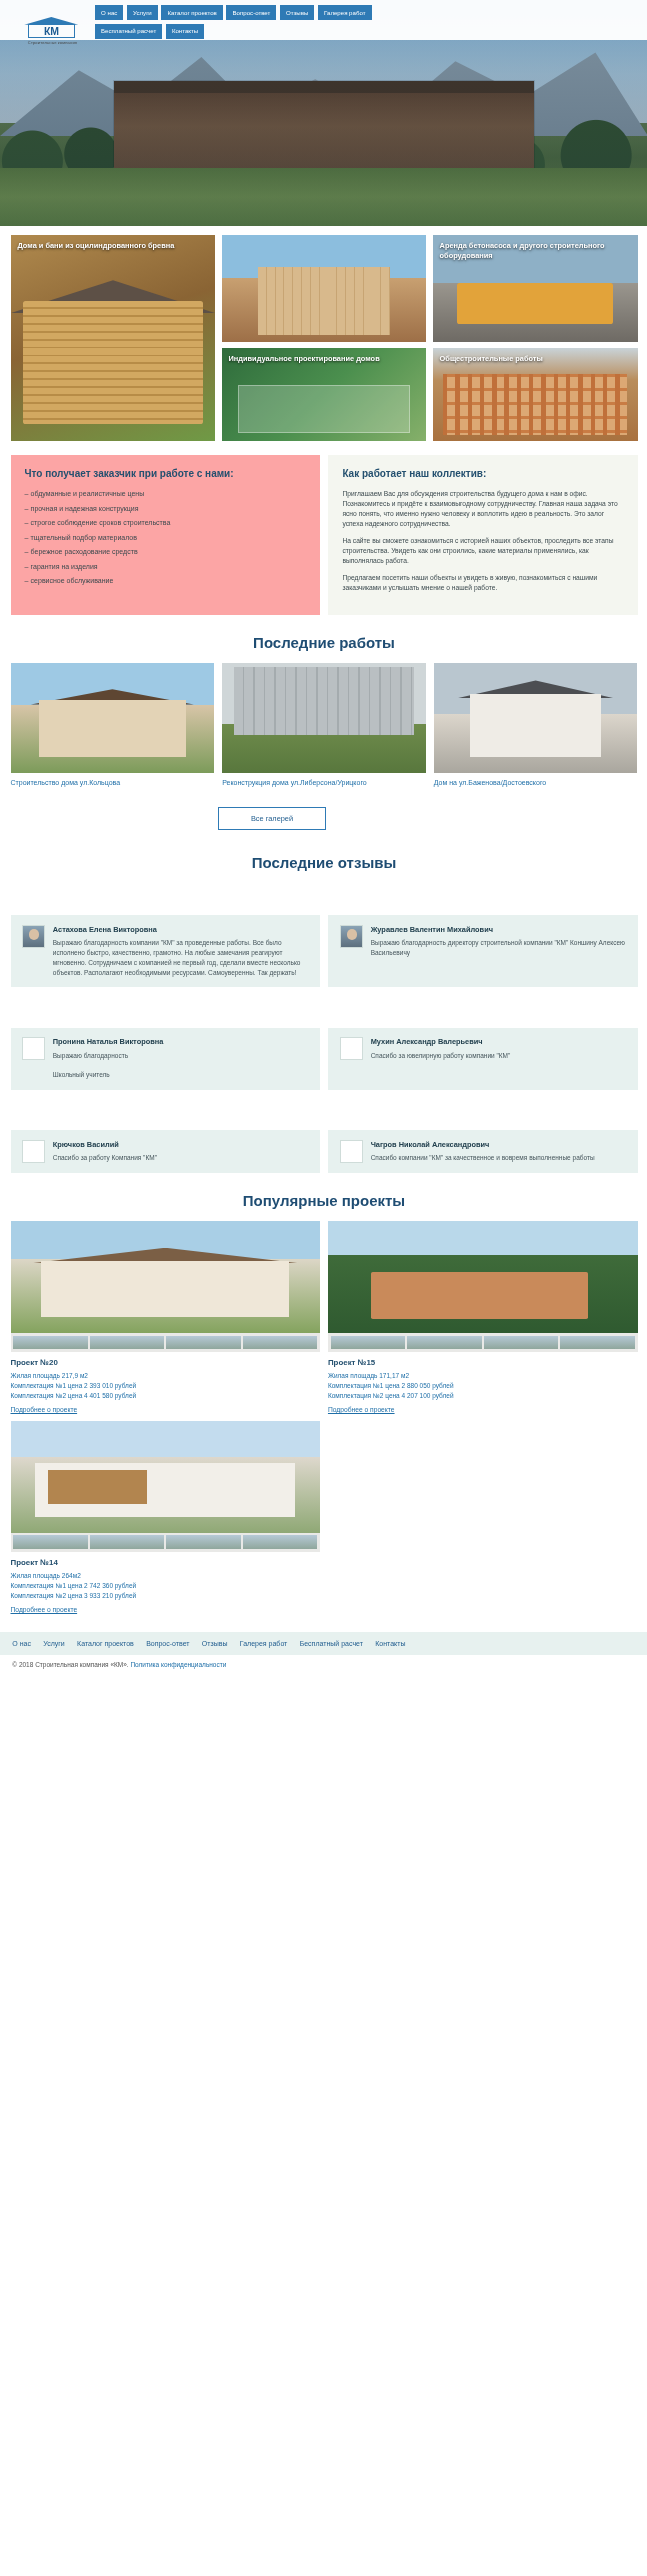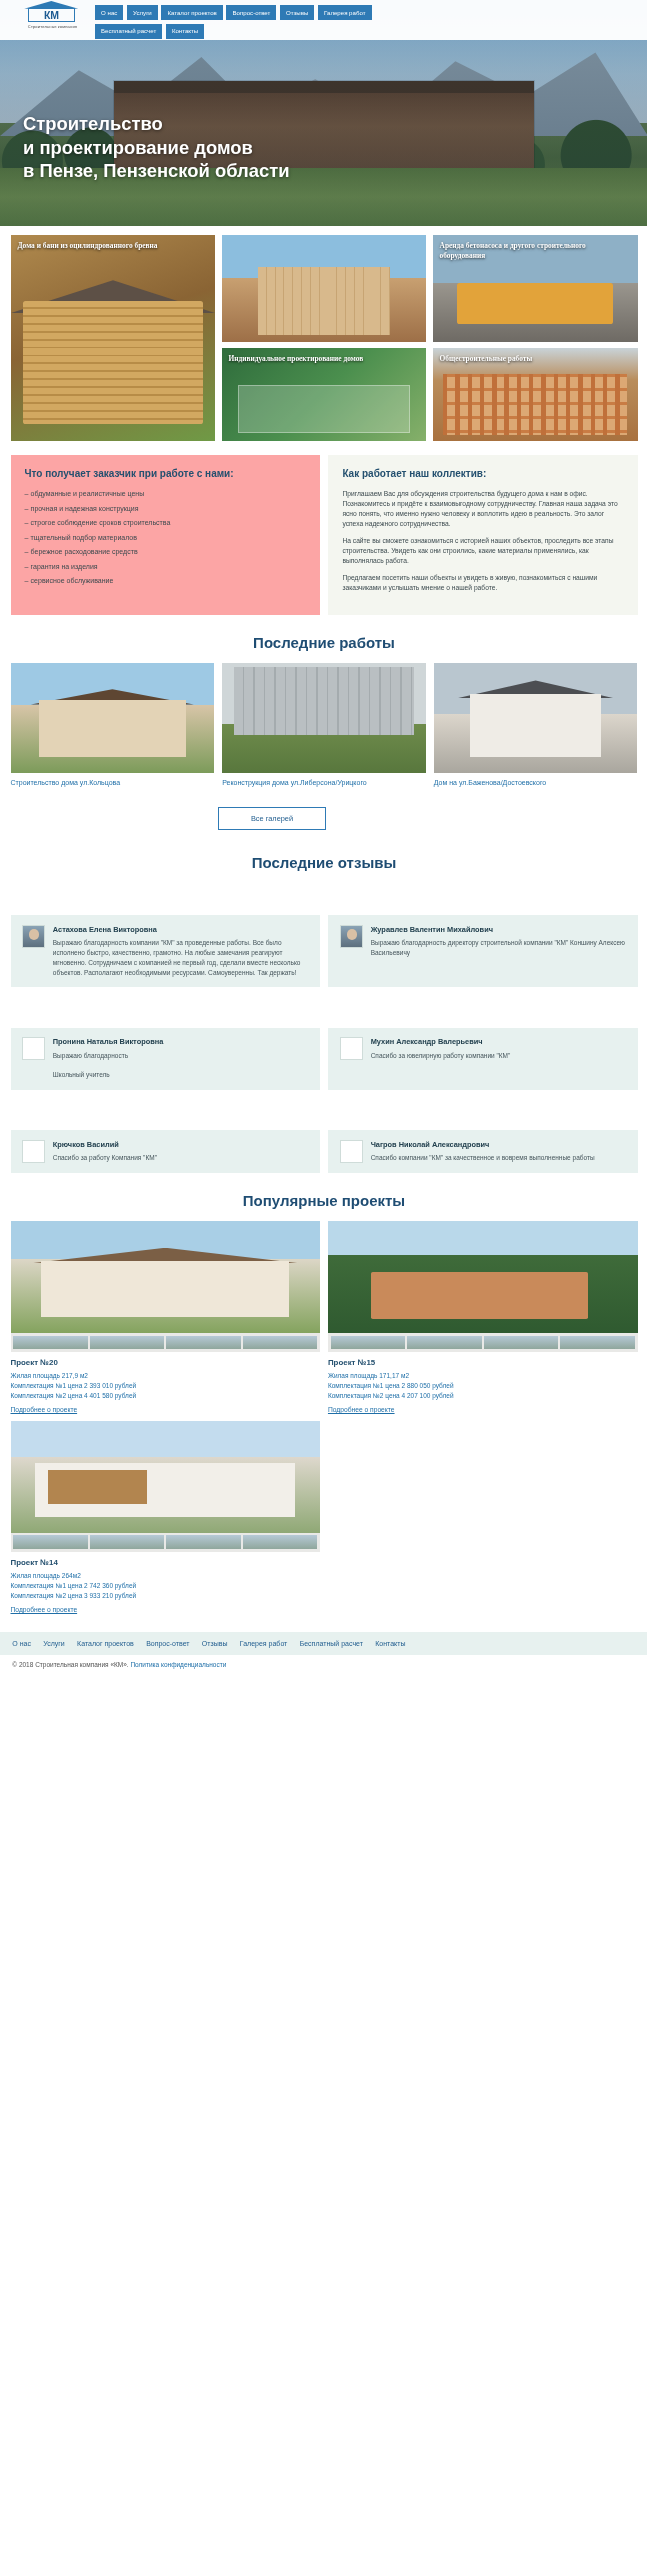--- a/index.html
+++ b/index.html
@@ -50,21 +50,21 @@
     position: absolute; inset: 0;
     background: linear-gradient(rgba(15,40,65,.18), rgba(15,40,65,.42));
   }
 
   .topbar {
     position: absolute; left: 0; top: 0; width: 648px; height: 40px;
     background: rgba(255,255,255,.96);
     z-index: 5;
   }
   .logo {
-    position: absolute; left: 19px; top: 0; width: 67px; text-align: center;
+    position: absolute; left: 19px; top: 16px; width: 67px; text-align: center;
   }
   .logo-mark {
     position: relative; height: 23px; width: 65px;
   }
   .logo-roof {
     position: absolute; left: 5.3px; top: 0.9px; width: 54px; height: 7.9px;
     background: #2e7ab5;
     clip-path: polygon(0 100%, 50% 0, 100% 100%);
   }
   .logo-box {
@@ -104,21 +104,21 @@
   
   .tiles {
     width: 648px;
     padding: 8.8px 10.5px 0 10.5px;
     display: grid;
     grid-template-columns: 1fr 1fr 1fr;
     grid-template-rows: 107px 93px;
     gap: 6.1px;
   }
   .tile {
-    position: relative; overflow: hidden; cursor: pointer; font-family: Liberation Serif, serif;
+    position: relative; overflow: hidden; cursor: pointer;
   }
   .tile-label {
     position: absolute; left: 0; top: 0; right: 0;
     padding: 6.1px 7px;
     color: #fff;
     font-size: 7.4px;
     font-weight: bold;
     line-height: 1.35;
     text-shadow: 0 0.9px 2.6px rgba(0,0,0,.75);
   }
@@ -299,25 +299,20 @@
         <div class="nav-item">Отзывы</div>
         <div class="nav-item">Галерея работ</div>
       </div>
       <div class="nav-row">
         <div class="nav-item">Бесплатный расчет</div>
         <div class="nav-item">Контакты</div>
       </div>
     </div>
   </div>
 
-  <div class="hero-text">
-    <div>Строительство</div>
-    <div>и проектирование домов</div>
-    <div>в Пензе, Пензенской области</div>
-  </div>
 </div>
 
 <div class="tiles">
   <div class="tile tile-1">
     <div class="roof"></div>
     <div class="logs"></div>
     <div class="tile-label">Дома и бани из оцилиндрованного бревна</div>
   </div>
   <div class="tile tile-2">
     <div class="wall"></div>

